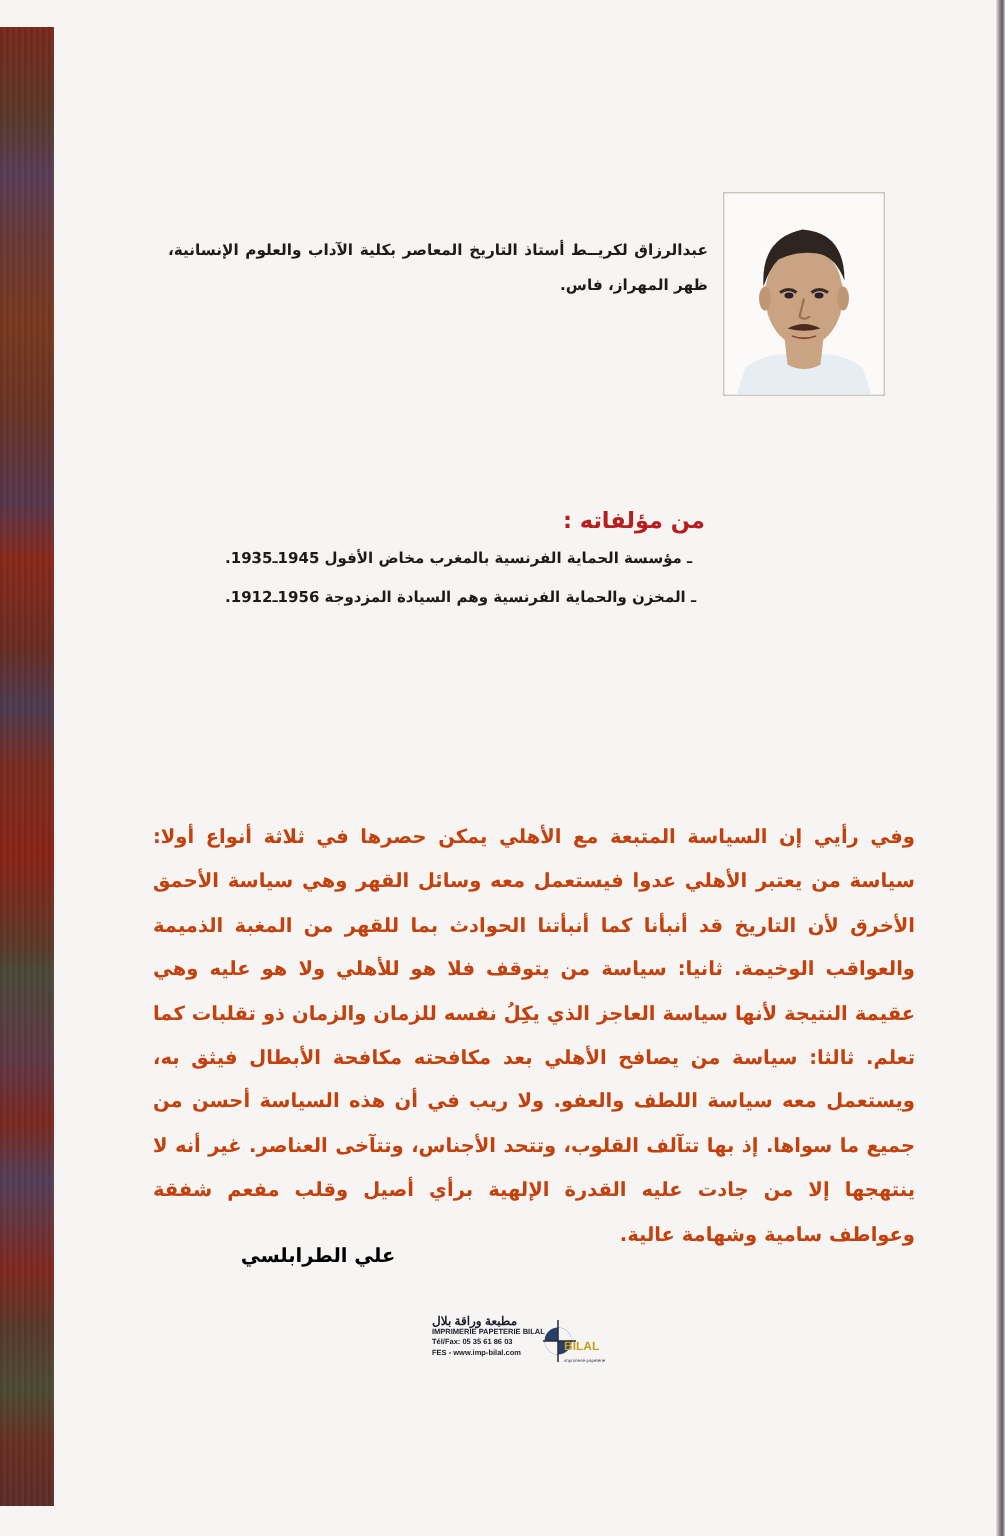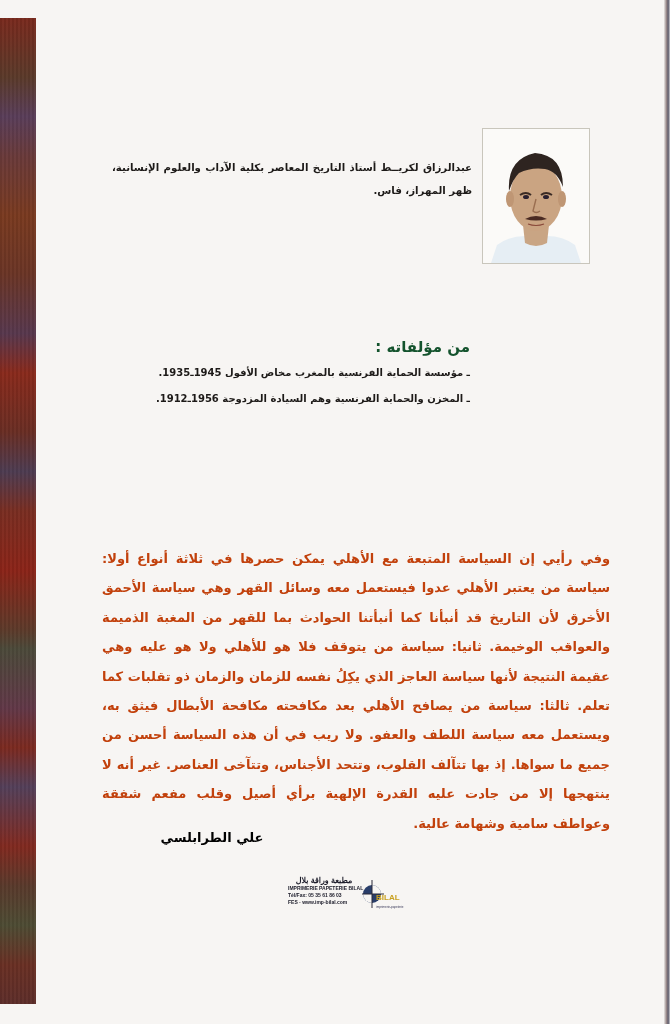--- a/index.html
+++ b/index.html
@@ -34,25 +34,25 @@
     }
     .bio p { margin:0; }
     .photo-frame {
       position:absolute; left:482px; top:128px; width:106px; height:134px;
       background:#fbfaf8; border:1px solid #c9c6bc;
     }
     .photo-frame svg { display:block; }
     .works-title {
       position:absolute; left:300px; top:338px; width:170px;
       direction:rtl; text-align:right;
-      font-size:15px; font-weight:bold; color:#14532d;
+      font-size:15px; font-weight:bold; color:#b91c1c;
     }
     .works {
       position:absolute; left:150px; top:360px; width:320px;
-      direction:rtl; text-align:right;
+      direction:rtl; text-align:left;
       font-size:10px; font-weight:bold; line-height:26px; color:#1d1a18;
     }
     .works p { margin:0; }
     .book-title {
       position:absolute; left:240px; top:452px; width:200px;
       text-align:center; direction:rtl;
       font-size:27px; font-weight:bold; color:#7a1e1e;
     }
     .body-text {
       position:absolute; left:102px; top:544px; width:508px;
@@ -66,21 +66,21 @@
       font-size:13px; font-weight:bold; color:#000000;
     }
     .imprint {
       position:absolute; left:288px; top:876px; width:124px; height:40px;
     }
     .imprint-text {
       position:absolute; left:0; top:0; width:72px;
       font-family:"Liberation Sans", sans-serif;
       color:#1c1c2a; font-weight:bold;
     }
-    .imprint-text .ar { direction:rtl; text-align:center; font-size:8px; line-height:9px; }
+    .imprint-text .ar { direction:rtl; text-align:left; font-size:8px; line-height:9px; }
     .imprint-text .en { font-size:5px; line-height:7px; letter-spacing:0; white-space:nowrap; }
     .imprint-logo { position:absolute; left:74px; top:2px; }
   </style>
 </head>
 <body>
 
 <div class="page">
 
   <div class="spine"></div>
 

